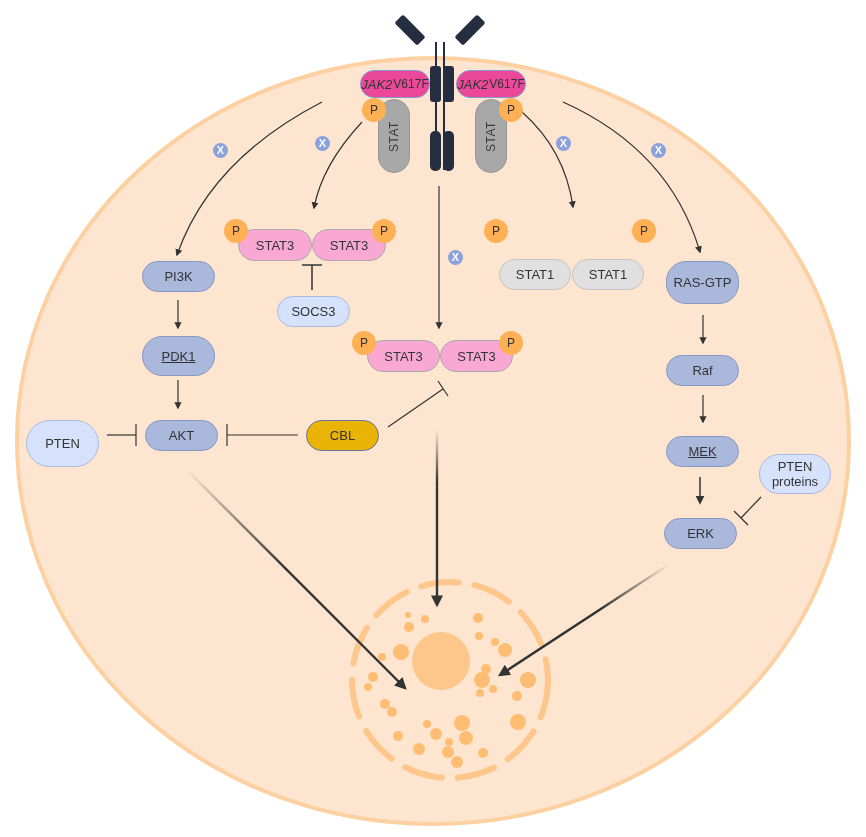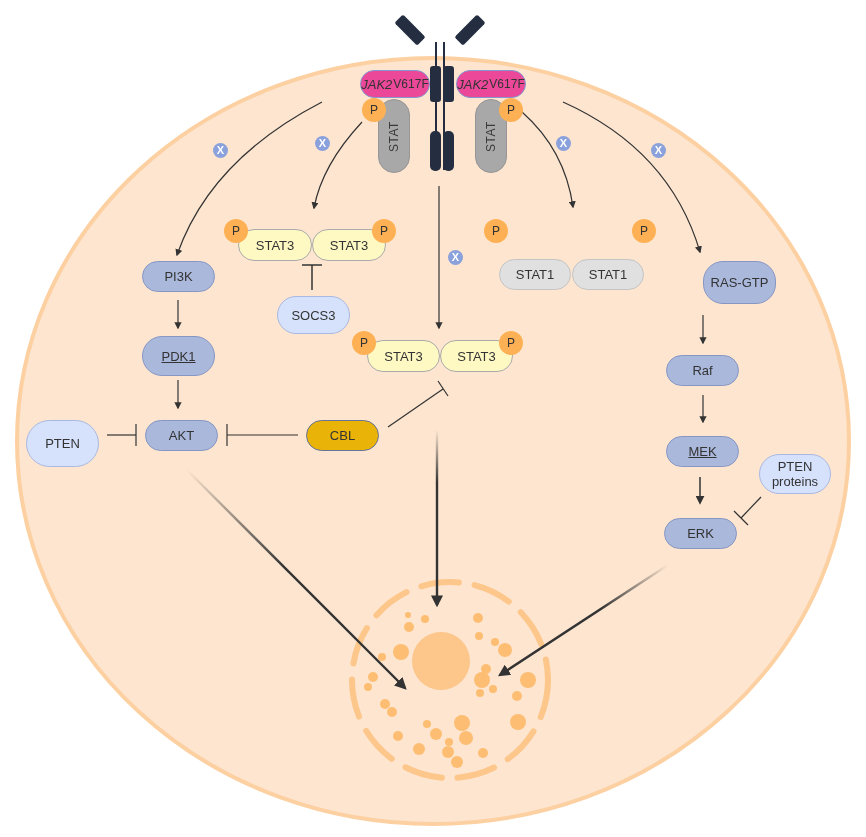--- a/index.html
+++ b/index.html
@@ -2,21 +2,21 @@
 <html><head>
 <meta charset="utf-8">
 <style>
   html, body { margin:0; padding:0; background:#ffffff; }
   body { width:866px; height:837px; position:relative; overflow:hidden; font-family:"Liberation Sans", sans-serif; }
   #stage { position:absolute; left:0; top:0; width:866px; height:837px; }
   .node { position:absolute; display:flex; align-items:center; justify-content:center; border-radius:999px; font-size:13px; color:#333; box-sizing:border-box; text-align:center; line-height:15px; }
   .n-path { background:#aab8dc; border:1.5px solid #8797c4; }
   .n-dark { background:#eab308; border:1.5px solid #66739a; }
   .n-light { background:#d6e1fc; border:1.5px solid #a9b9e2; }
-  .n-stat3 { background:#fef9c3; border:1.5px solid #aaaaaa;text-align:center; }
+  .n-stat3 { background:#f9a8d4; border:1.5px solid #aaaaaa;text-align:center; }
   .n-stat1 { background:#e0e0e0; border:1.5px solid #c4c4c4;margin-top:30px; }
   .n-jak { background:#ec4899; border:1.5px solid #8398cf; font-style:italic; font-size:13px; color:#333; }
   .n-jak sup { font-size:12px; font-style:normal; vertical-align:6px; margin-left:1px; }
   .n-stat-v { background:#a8a8a8; border:1.5px solid #969696; border-radius:20px; }
   .n-stat-v span { transform:rotate(-90deg); display:inline-block; font-size:12px; color:#3a3a3a; letter-spacing:0.5px; }
   .phos { position:absolute; width:24px; height:24px; border-radius:50%; background:#fdb154; display:flex; align-items:center; justify-content:center; font-size:12px; color:#333; }
   .xmark { position:absolute; width:15px; height:15px; border-radius:50%; background:#8aa1dc; color:#fff; font-size:11px; font-weight:bold; display:flex; align-items:center; justify-content:center; line-height:1; }
 </style>
 </head>
 <body>
@@ -155,36 +155,36 @@
   <div class="xmark" style="left:315px;top:136px;">X</div>
   <div class="xmark" style="left:448px;top:250px;">X</div>
   <div class="xmark" style="left:556px;top:136px;">X</div>
   <div class="xmark" style="left:651px;top:143px;">X</div>
 
   <div class="node n-stat3" style="left:238px;top:229px;width:74px;height:32px;">STAT3</div>
   <div class="node n-stat3" style="left:312px;top:229px;width:74px;height:32px;">STAT3</div>
   <div class="phos" style="left:224px;top:219px;">P</div>
   <div class="phos" style="left:372px;top:219px;">P</div>
 
-  <div class="node n-light" style="left:277px;top:296px;width:73px;height:38px;">SOCS3</div>
+  <div class="node n-light" style="left:277px;top:296px;width:73px;height:31px;">SOCS3</div>
 
   <div class="node n-stat1" style="left:499px;top:229px;width:72px;height:31px;">STAT1</div>
   <div class="node n-stat1" style="left:572px;top:229px;width:72px;height:31px;">STAT1</div>
   <div class="phos" style="left:484px;top:219px;">P</div>
   <div class="phos" style="left:632px;top:219px;">P</div>
 
   <div class="node n-stat3" style="left:367px;top:340px;width:73px;height:32px;">STAT3</div>
   <div class="node n-stat3" style="left:440px;top:340px;width:73px;height:32px;">STAT3</div>
   <div class="phos" style="left:352px;top:331px;">P</div>
   <div class="phos" style="left:499px;top:331px;">P</div>
 
   <div class="node n-path" style="left:142px;top:261px;width:73px;height:31px;">PI3K</div>
   <div class="node n-path" style="left:142px;top:336px;width:73px;height:40px;text-decoration:underline;">PDK1</div>
   <div class="node n-path" style="left:145px;top:420px;width:73px;height:31px;">AKT</div>
   <div class="node n-light" style="left:26px;top:420px;width:73px;height:47px;">PTEN</div>
   <div class="node n-dark" style="left:306px;top:420px;width:73px;height:31px;">CBL</div>
 
-  <div class="node n-path" style="left:666px;top:261px;width:73px;height:43px;border-radius:20px;margin-left:37px;">RAS-GTP</div>
+  <div class="node n-path" style="left:666px;top:261px;width:73px;height:43px;border-radius:20px;">RAS-GTP</div>
   <div class="node n-path" style="left:666px;top:355px;width:73px;height:31px;">Raf</div>
   <div class="node n-path" style="left:666px;top:436px;width:73px;height:31px;text-decoration:underline;">MEK</div>
   <div class="node n-path" style="left:664px;top:518px;width:73px;height:31px;text-align:center;">ERK</div>
   <div class="node n-light" style="left:759px;top:454px;width:72px;height:40px;border-radius:20px;padding:0 6px;">PTEN proteins</div>
 </div>
 
 </body></html>

